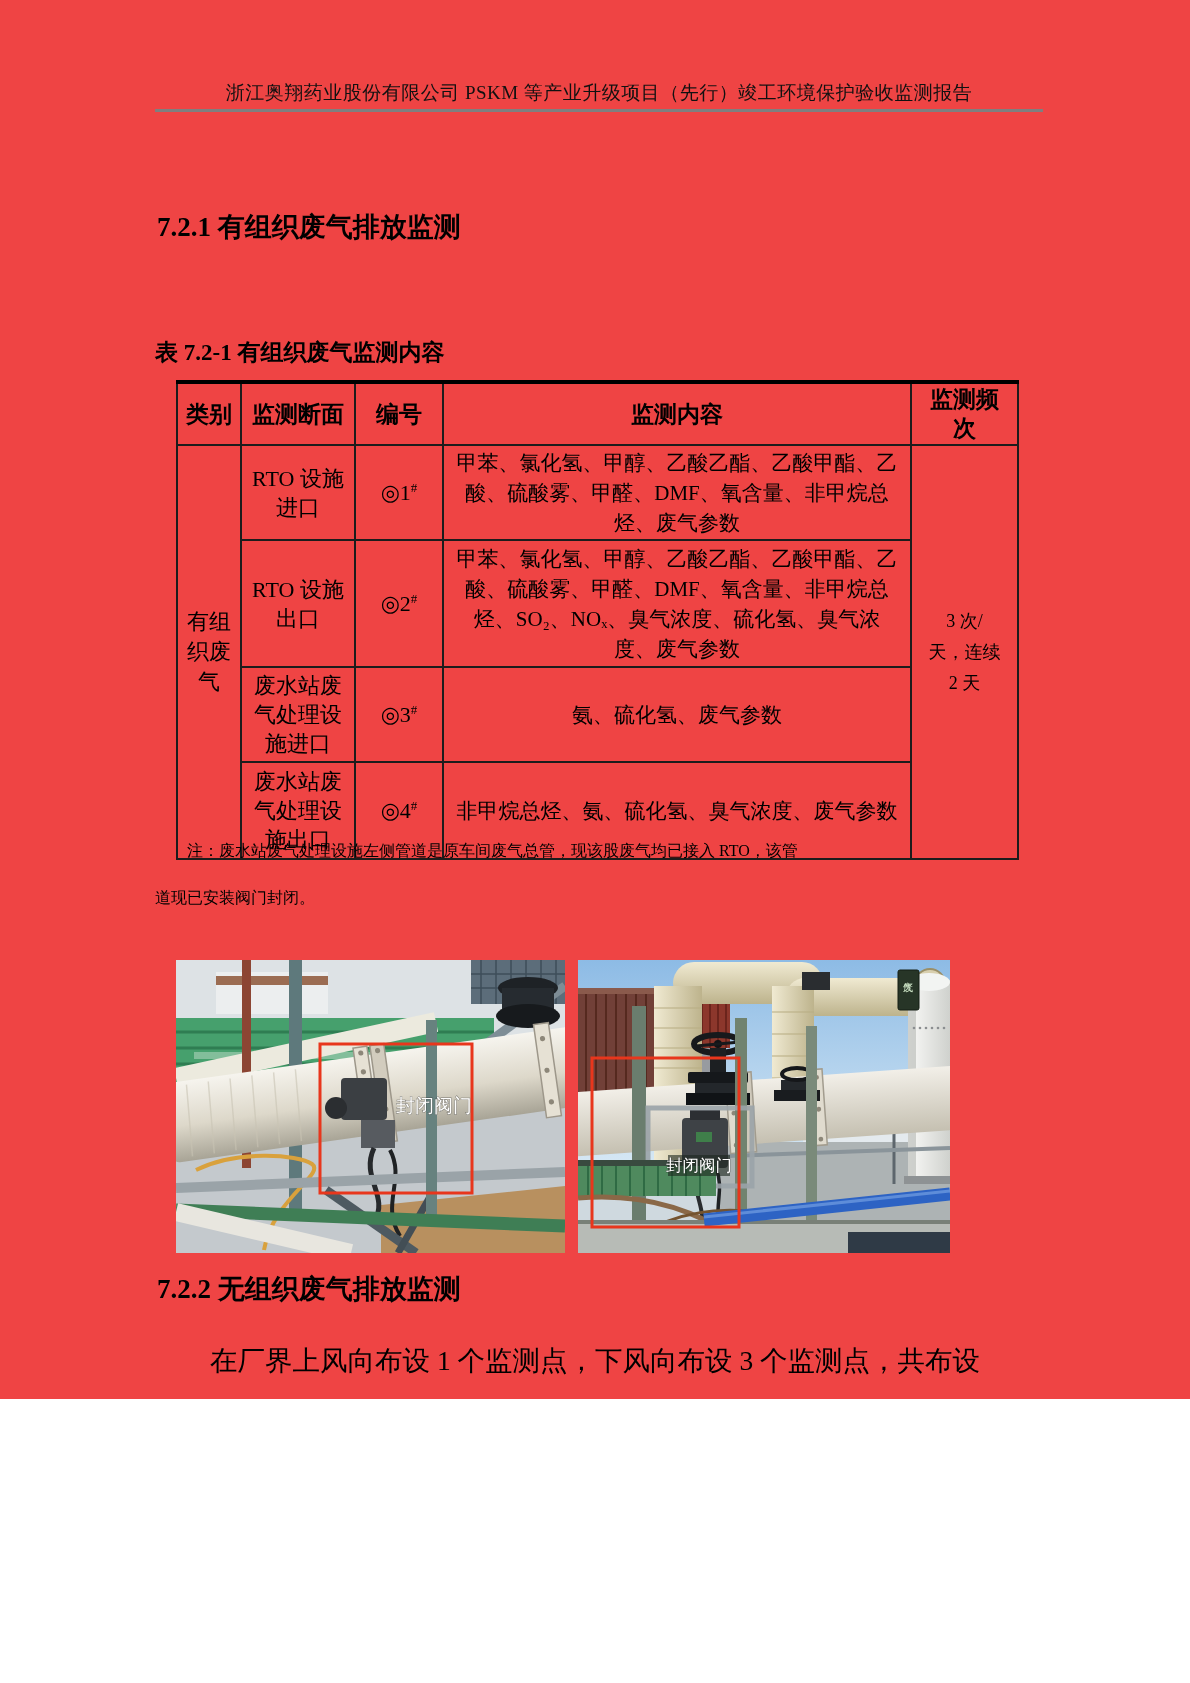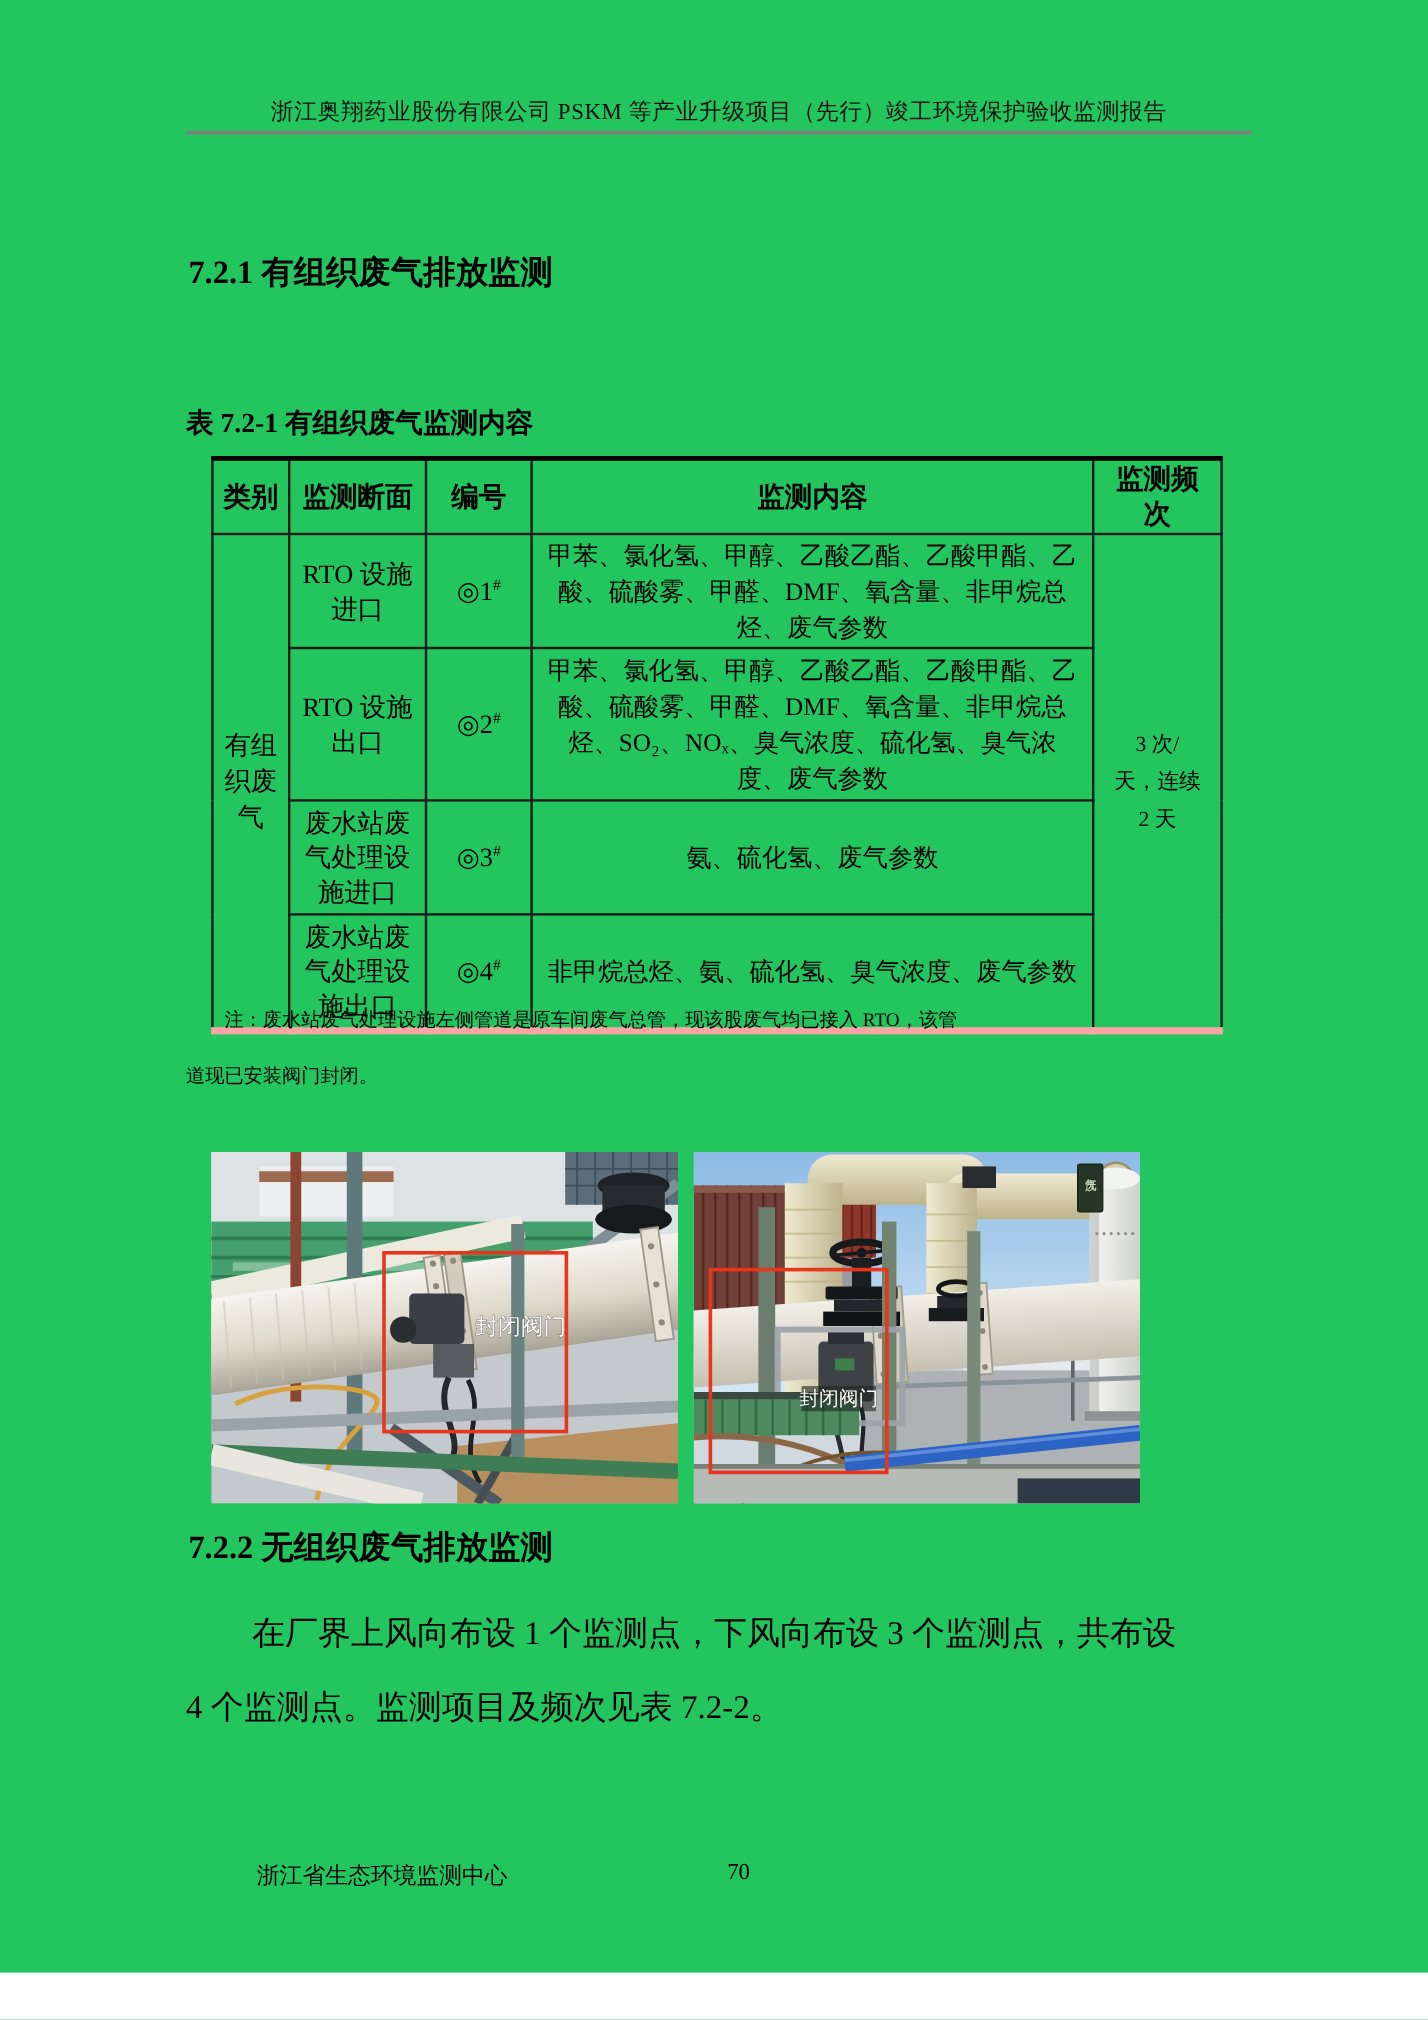--- a/index.html
+++ b/index.html
@@ -1,34 +1,34 @@
 <!DOCTYPE html>
 <html><head>
 <meta charset="utf-8">
 <style>
   html,body{margin:0;padding:0;background:#ffffff;}
   .page{
-    position:relative; width:1190px; height:1644px; background:#22c55e;
+    position:relative; width:1190px; height:1399px; background:#ef4444;
     font-family:"Liberation Serif","DejaVu Serif","DejaVu Sans",serif;
     color:#000; overflow:hidden;
   }
   
   .doc-header{position:absolute; left:155px; width:888px; top:80px;
     text-align:center; font-size:19px; letter-spacing:0.5px; color:#111;}
   .header-rule{position:absolute; left:155px; width:888px; top:109px; height:3px; background:#7f7f7f;}
   
   .h-main{position:absolute; left:157px; top:144px; font-size:30px; font-weight:bold; margin:0;}
   .h-sub1{position:absolute; left:157px; top:209px; font-size:27px; font-weight:bold; margin:0;}
   .para1{position:absolute; left:155px; width:888px; top:272px; font-size:27px; margin:0;
     text-indent:2em; line-height:38px;}
   .table-title{position:absolute; left:155px; width:888px; top:337px; 
     font-size:23px; font-weight:bold;}
   
   table.mon{position:absolute; left:176px; top:380px; width:841px; border-collapse:collapse;
-    table-layout:fixed; border-top:4px solid #000; border-bottom:6px solid #fca5a5;}
+    table-layout:fixed; border-top:4px solid #000; border-bottom:2px solid #fca5a5;}
   table.mon th, table.mon td{border:2px solid #1c1c1c; text-align:center; vertical-align:middle;
     padding:0 6px; font-weight:normal;}
   table.mon th{font-size:23px; font-weight:bold; line-height:29px;}
   th.hdr-freq, td.freq, td.cat, td.sec{white-space:pre-line;}
   tr.hdr{height:63px;}
   tr.r1{height:95px;} tr.r2{height:127px;} tr.r3{height:95px;} tr.r4{height:97px;}
   td.cat{border-left:none; font-size:22px; line-height:30px;}
   td.freq{border-right:none; font-size:18px; line-height:31px;}
   th.first{border-left:none;} th.last{border-right:none;}
   td.sec{font-size:22px; line-height:29px;}

